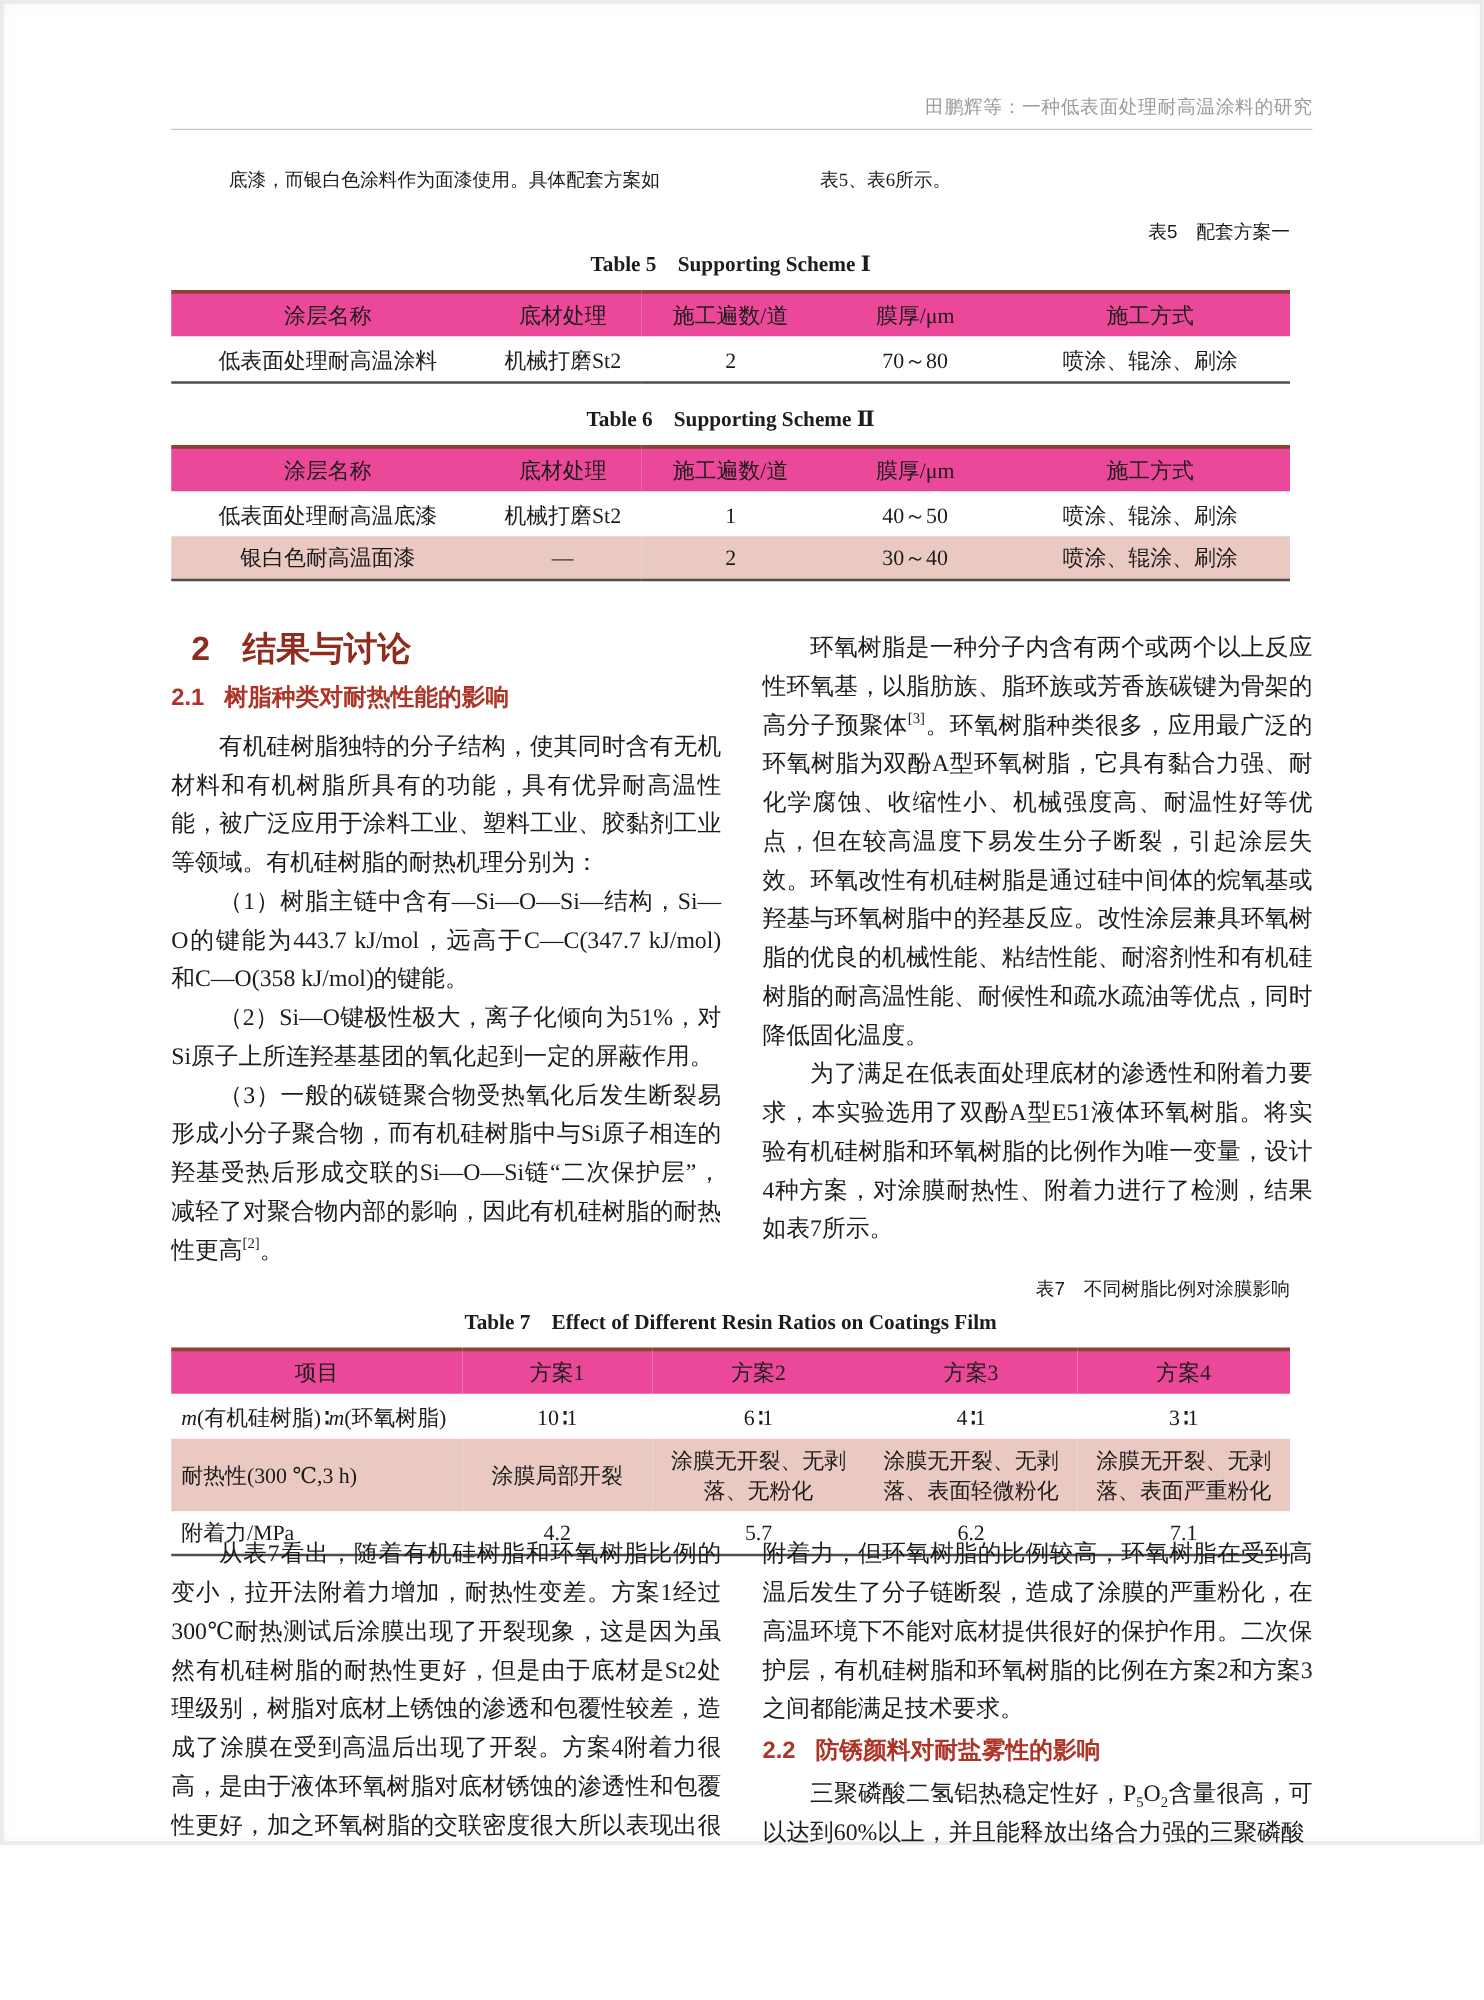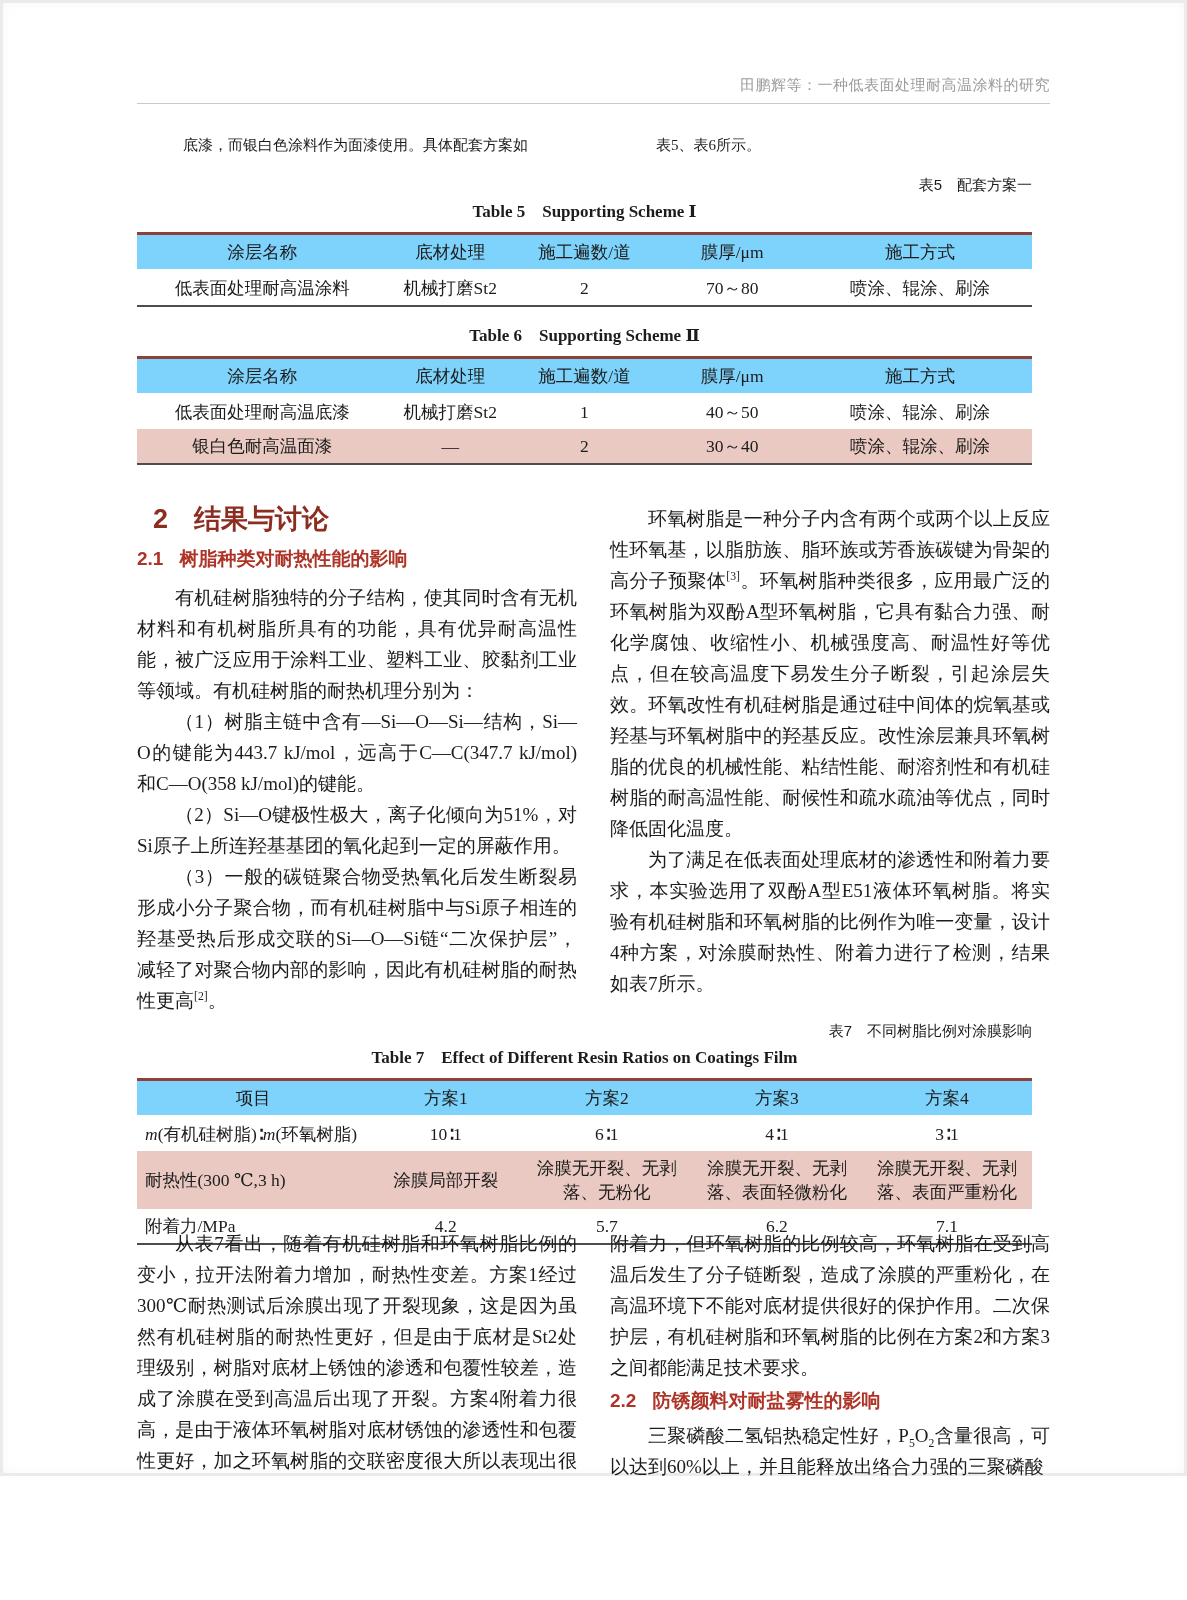--- a/index.html
+++ b/index.html
@@ -27,21 +27,21 @@
   .t6block{top:324px;}
   .t7block{top:1022px;}
   .cap-cn{font-family:"Liberation Sans","DejaVu Sans",sans-serif;font-weight:normal;
     font-size:15px;text-align:right;margin:0 0 5px 0;}
   .cap-en{font-family:"Liberation Serif","DejaVu Serif",serif;font-weight:bold;
     font-size:17px;text-align:center;margin:0 0 9px 0;}
   table.paper{width:100%;border-collapse:collapse;table-layout:fixed;
     border-top:3px solid #8e4136;border-bottom:2px solid #4d4d4d;
     font-size:17.5px;}
   table.paper th,table.paper td{font-weight:normal;text-align:center;padding:5px 4px;vertical-align:middle;}
-  table.paper thead tr{background:#7dd3fc;}
+  table.paper thead tr{background:#ec4899;}
   table.paper thead th{border-bottom:2px solid #ffffff;}
   tr.alt{background:#eac9c2;}
   .t7 .lbl{text-align:left;padding-left:8px;}
   .ital{font-style:italic;}
 
   
   .main-cols{position:absolute;top:503px;left:137px;width:913px;display:flex;gap:33px;}
   .main-cols .col{width:440px;}
   .cols2{position:absolute;top:1228px;left:137px;width:913px;display:flex;gap:33px;}
   .cols2 .col{width:440px;}

